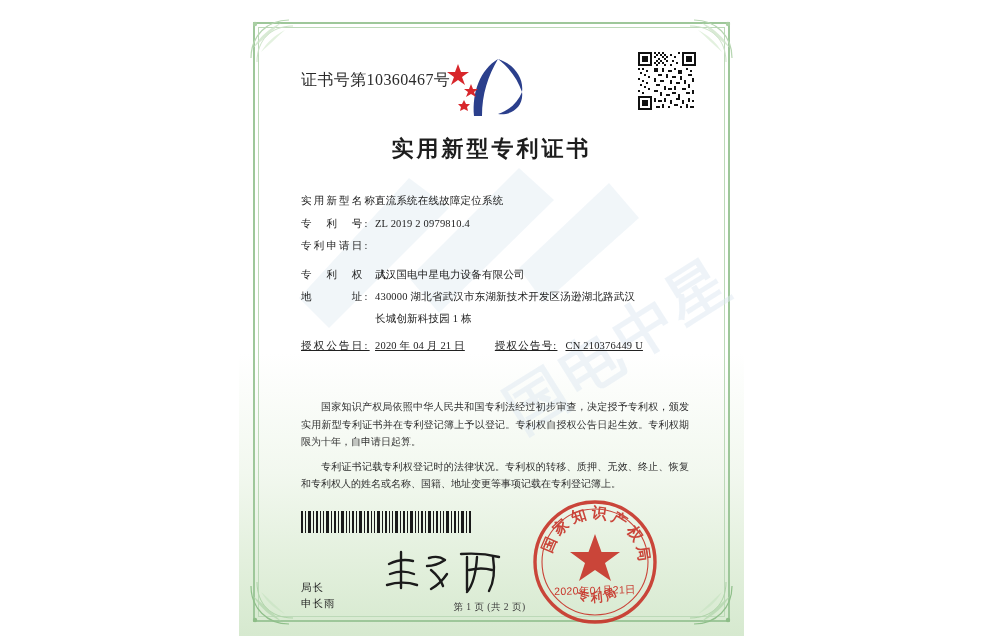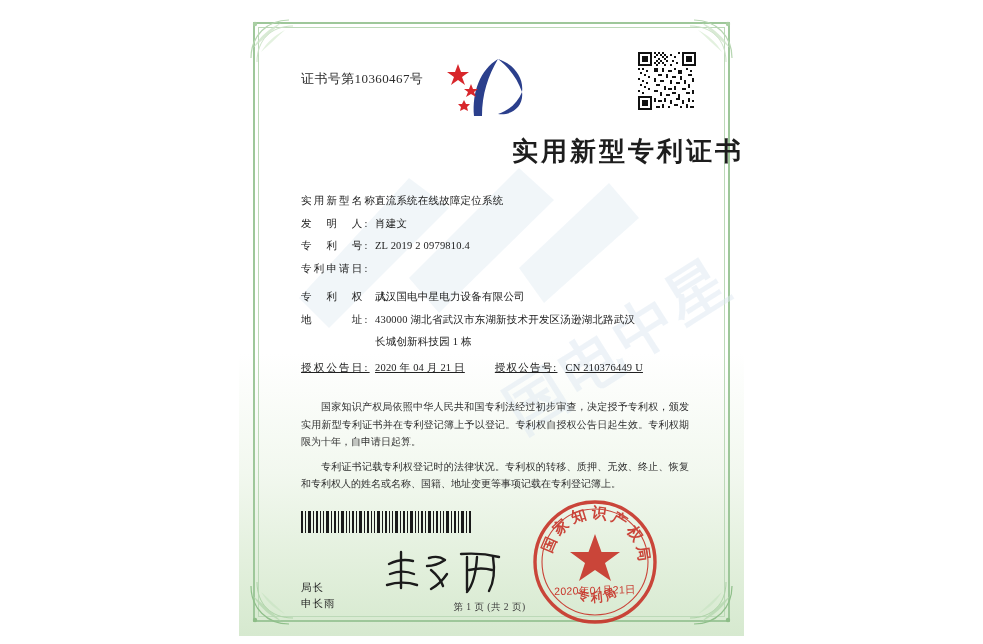--- a/index.html
+++ b/index.html
@@ -80,21 +80,21 @@
     color: #dfe9f2;
     font-weight: bold;
     white-space: nowrap;
   }
 
   
   .cert-no {
     position: absolute;
     left: 62px;
     top: 62px;
-    font-size: 13px;
+    font-size: 16px;
     color: #2b2b2b;
     letter-spacing: .4px;
     white-space: nowrap;
   }
   .emblem {
     position: absolute;
     left: 205px;
     top: 48px;
     width: 86px;
     height: 62px;
@@ -106,22 +106,22 @@
     width: 58px;
     height: 58px;
   }
 
   
   .title {
     position: absolute;
     left: 0;
     right: 0;
     top: 126px;
-    text-align: right;
-    font-size: 26px;
+    text-align: center;
+    font-size: 22px;
     font-weight: bold;
     letter-spacing: 3px;
     color: #1d1d1d;
     font-family: Liberation Mono, monospace;
   }
 
   
   .fields {
     position: absolute;
     left: 62px;
@@ -408,24 +408,20 @@
 
     <div class="title">实用新型专利证书</div>
 
     <div class="fields">
 
       <div class="frow">
         <div class="flabel">实用新型名称:</div>
         <div class="fvalue">直流系统在线故障定位系统</div>
       </div>
 
-      <div class="frow">
-        <div class="flabel">发　明　人:</div>
-        <div class="fvalue">肖建文</div>
-      </div>
 
       <div class="frow">
         <div class="flabel">专　利　号:</div>
         <div class="fvalue">ZL 2019 2 0979810.4</div>
       </div>
 
       <div class="frow">
         <div class="flabel">专利申请日:</div>
       </div>
 

